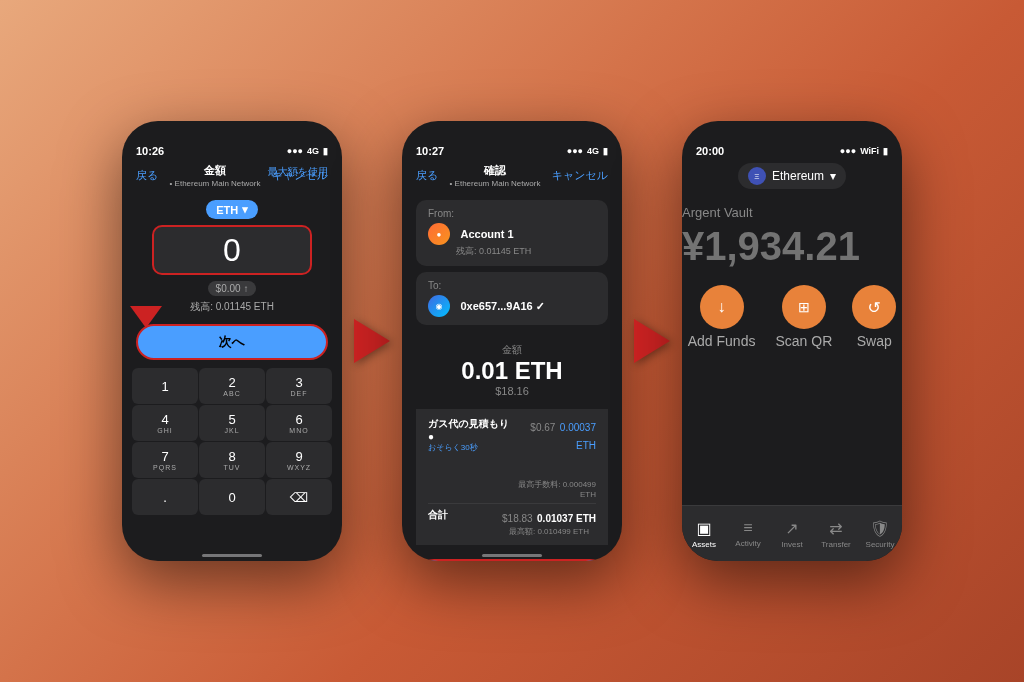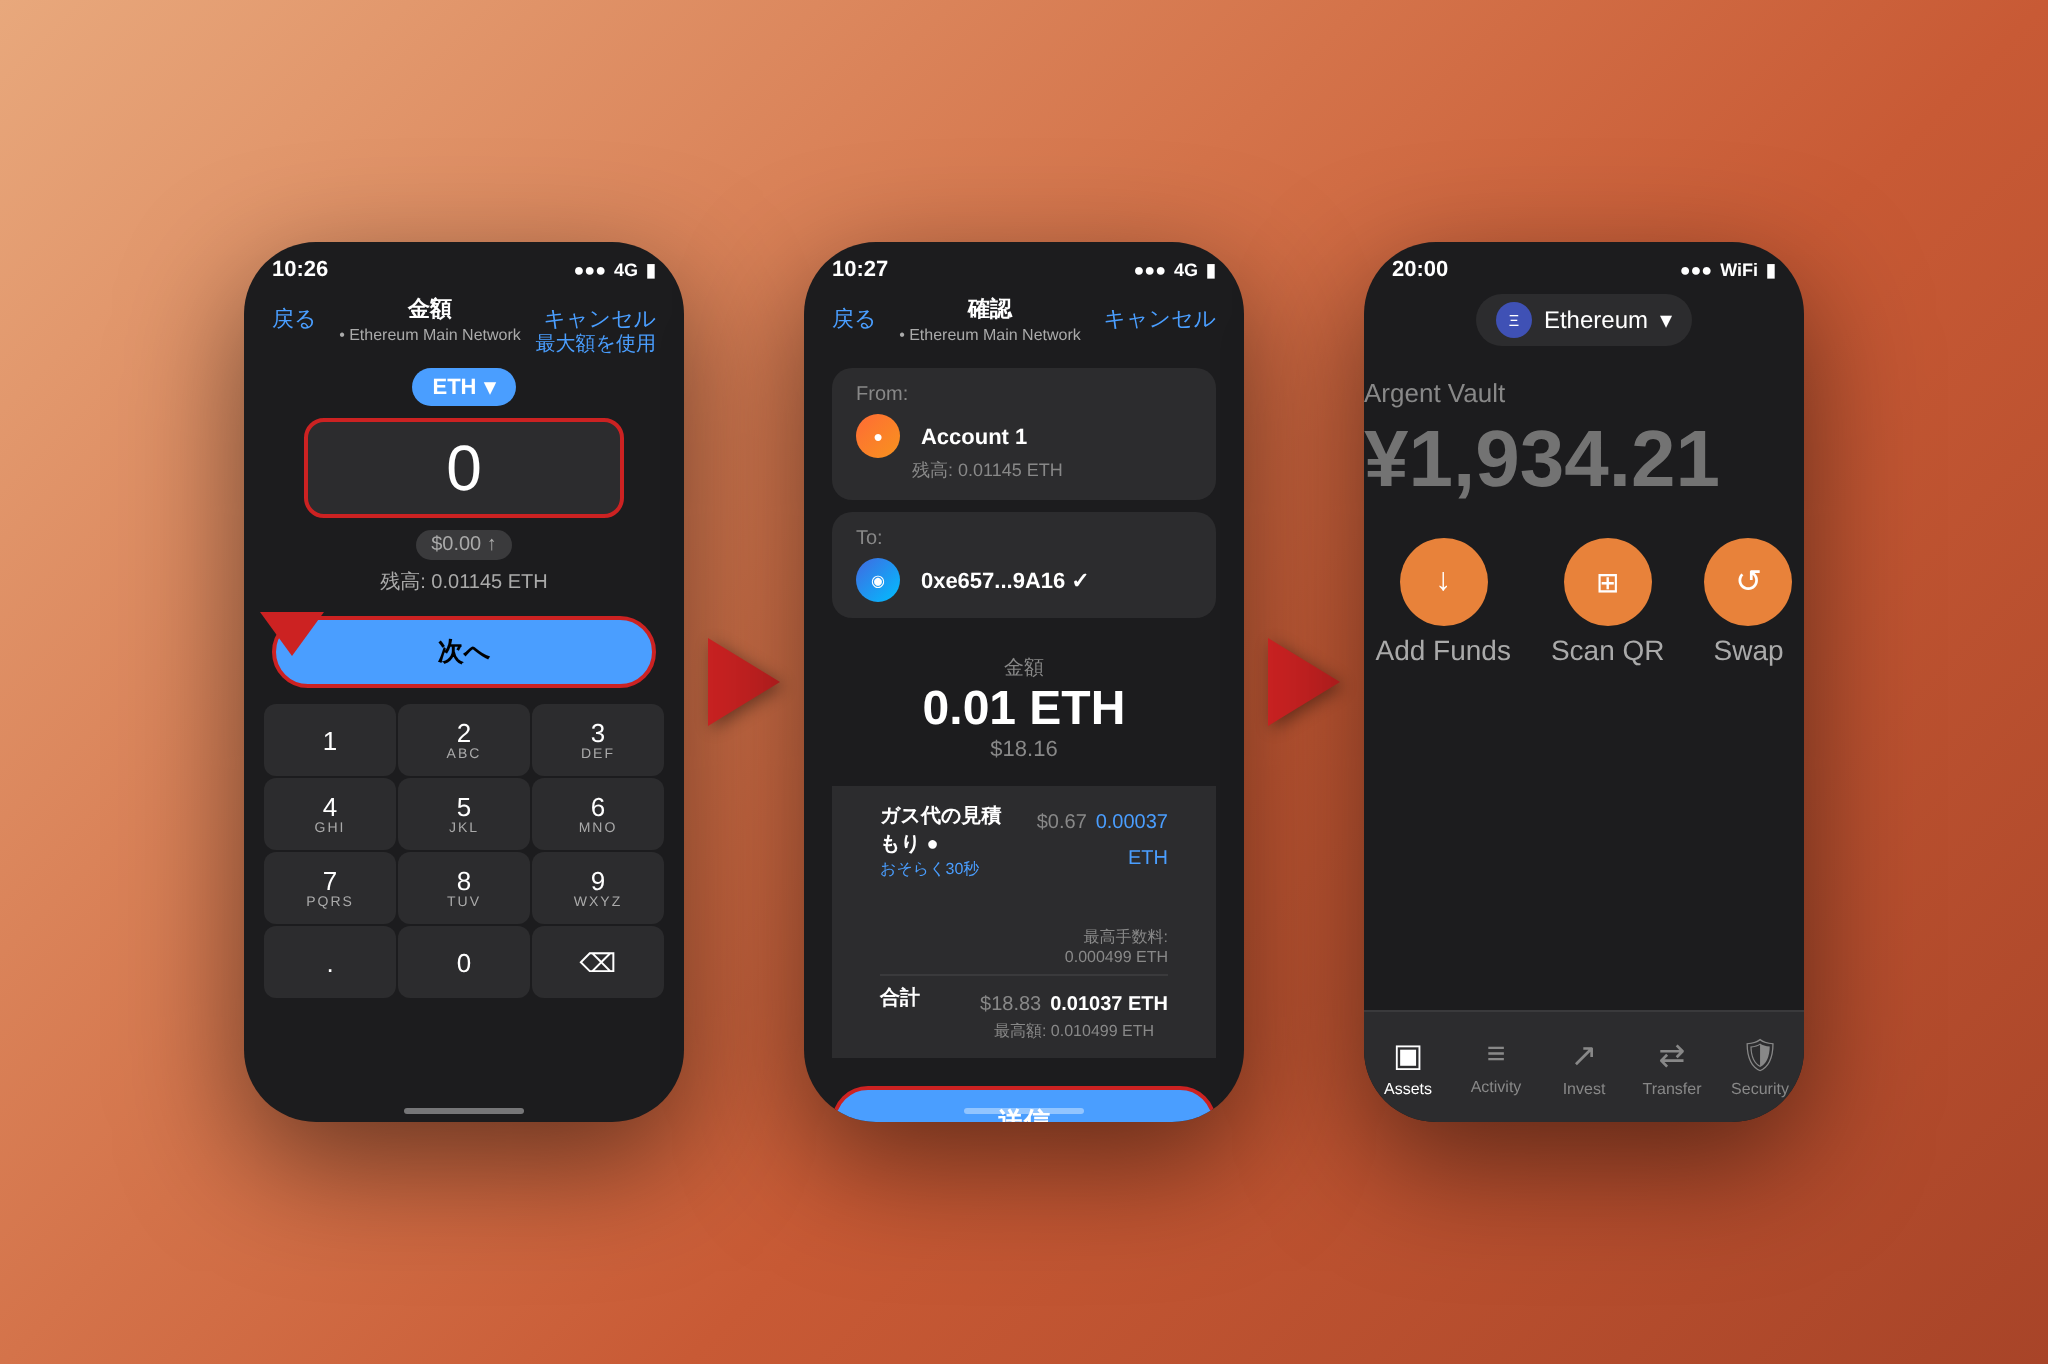--- a/index.html
+++ b/index.html
@@ -45,21 +45,21 @@
       border-top: 22px solid transparent;
       border-bottom: 22px solid transparent;
       border-left: 36px solid #cc2222;
       filter: drop-shadow(2px 2px 4px rgba(0,0,0,0.4));
     }
     
     .status-bar {
       display: flex;
       justify-content: space-between;
       align-items: center;
-      padding: 8px 14px 4px;
+      padding: 24px 14px 4px;
       font-size: 10px;
       color: white;
       font-weight: 600;
       gap: 44px;
     }
     .status-time { font-size: 11px; font-weight: 700; }
     .status-icons { display: flex; gap: 4px; align-items: center; font-size: 9px; }
     
     .p1-header {
       display: flex;
@@ -202,21 +202,21 @@
     .amount-center {
       text-align: center;
       padding: 6px 0;
     }
     .amount-label-sm { color: #888; font-size: 10px; }
     .amount-big { color: white; font-size: 24px; font-weight: 700; }
     .amount-usd { color: #888; font-size: 11px; }
     .fee-box {
       background: #2c2c2e;
       border-radius: 0;
-      padding: 8px 24px;
+      padding: 8px 12px;
       margin-bottom: 4px;
     }
     .fee-row {
       display: flex;
       justify-content: space-between;
       align-items: flex-start;
       margin-bottom: 4px;
     }
     .fee-label { color: white; font-size: 10px; font-weight: 600; }
     .fee-sub { color: #4a9eff; font-size: 8px; }

